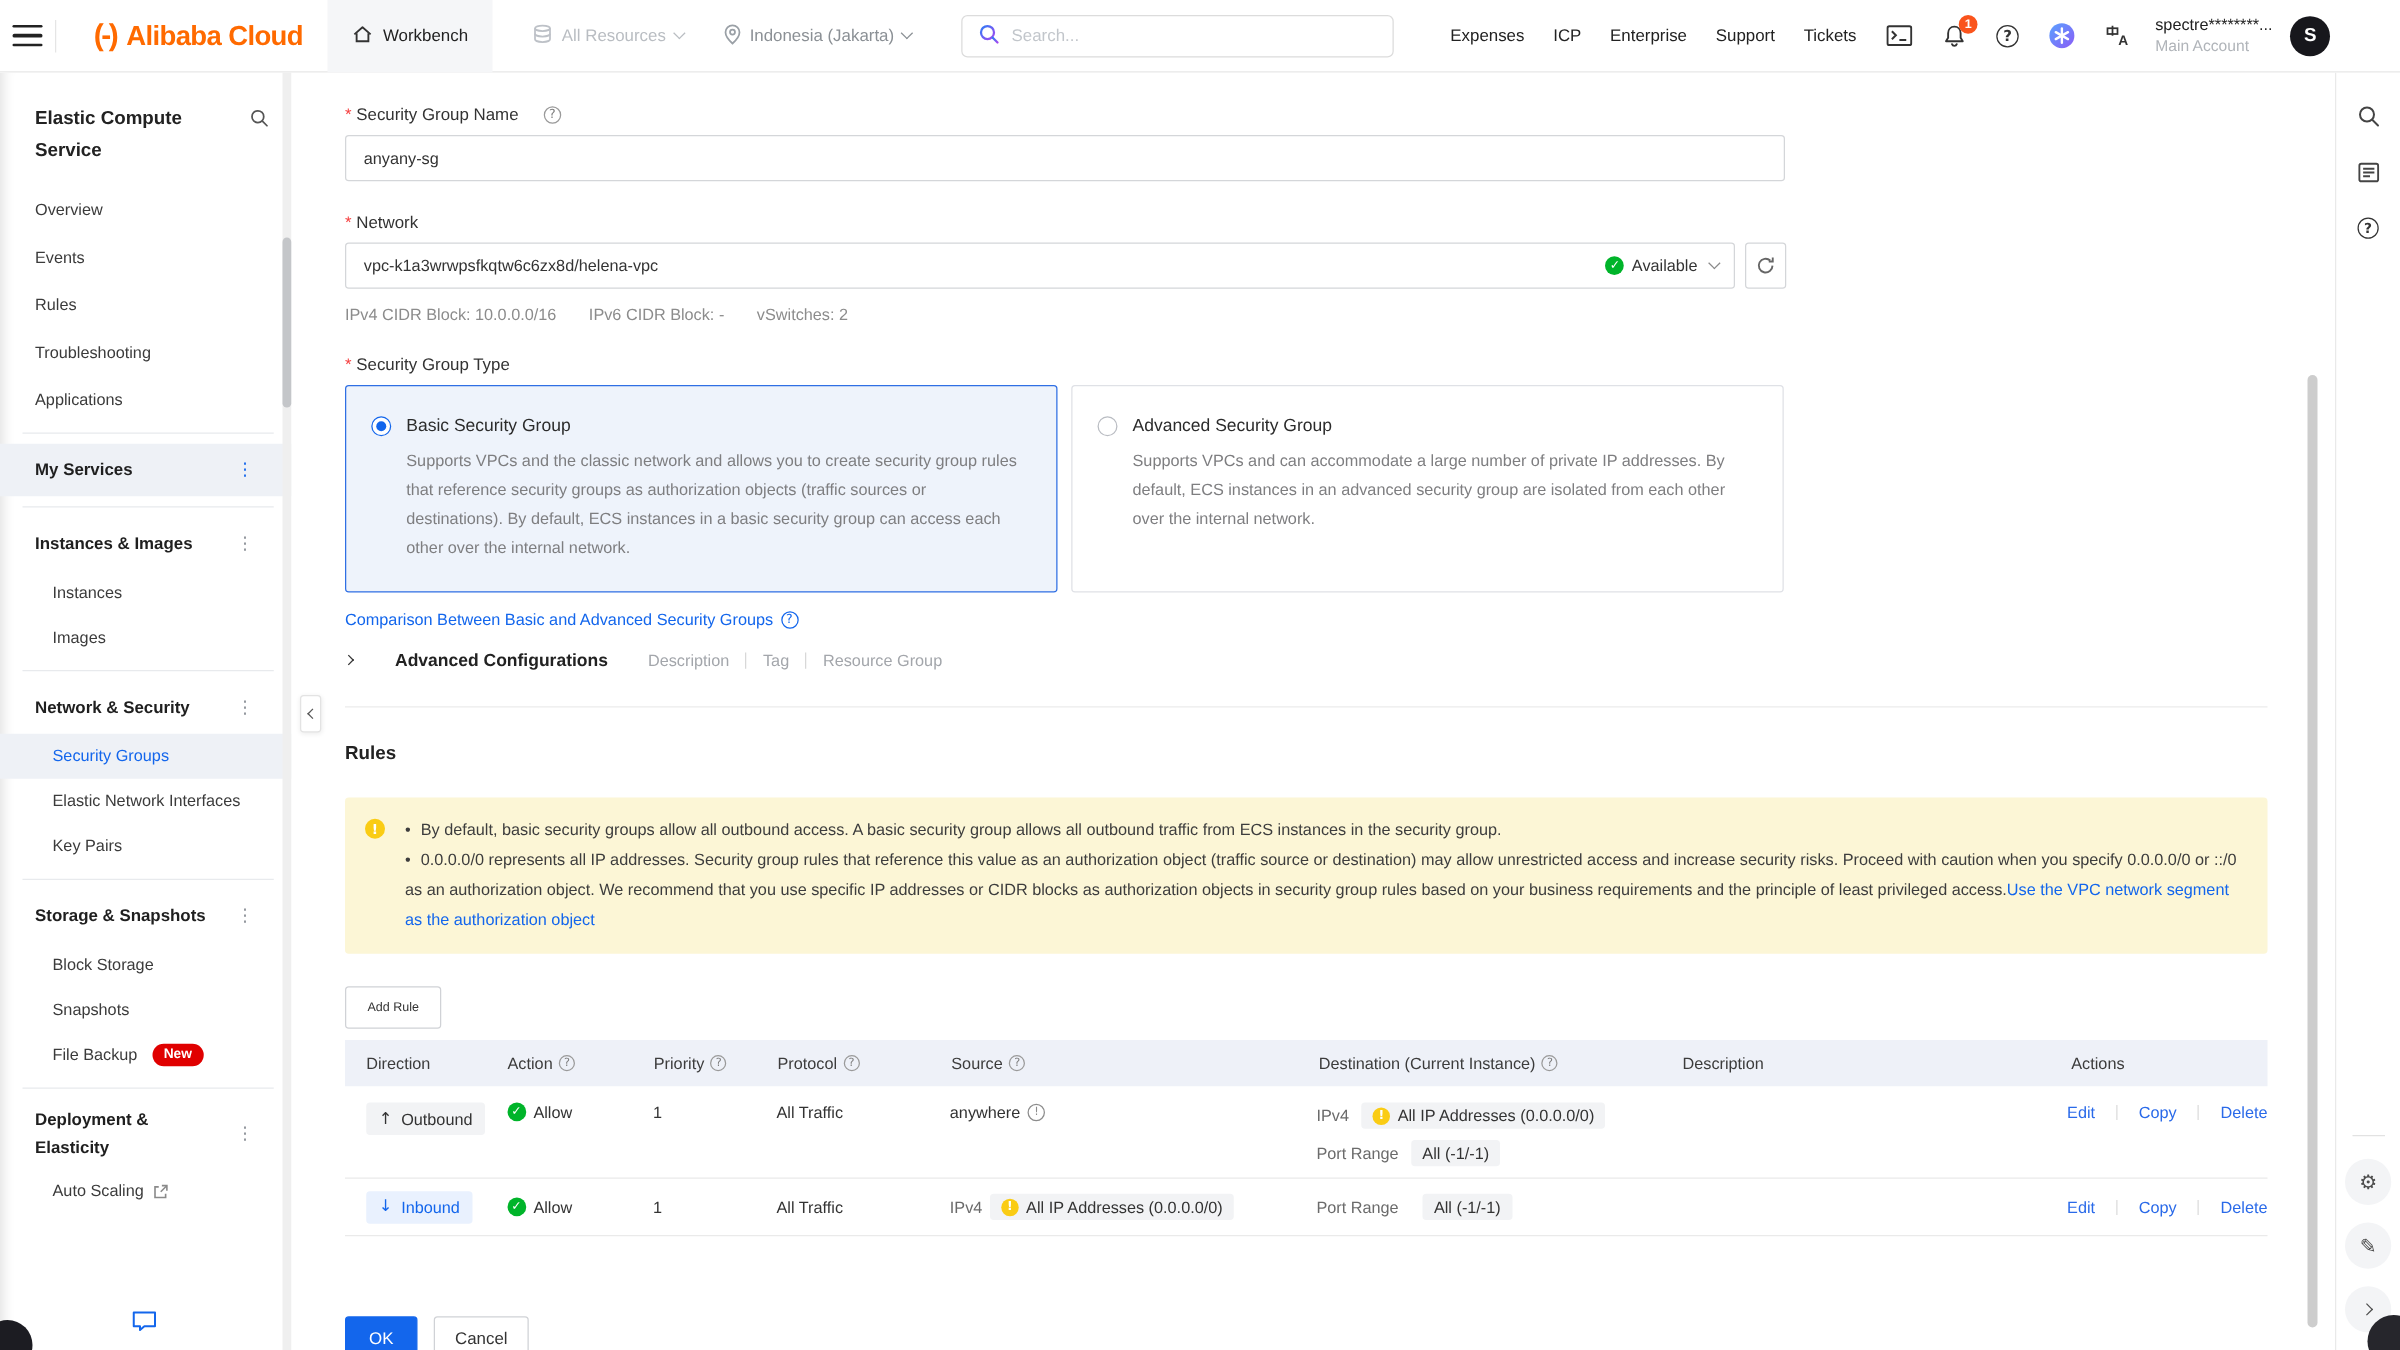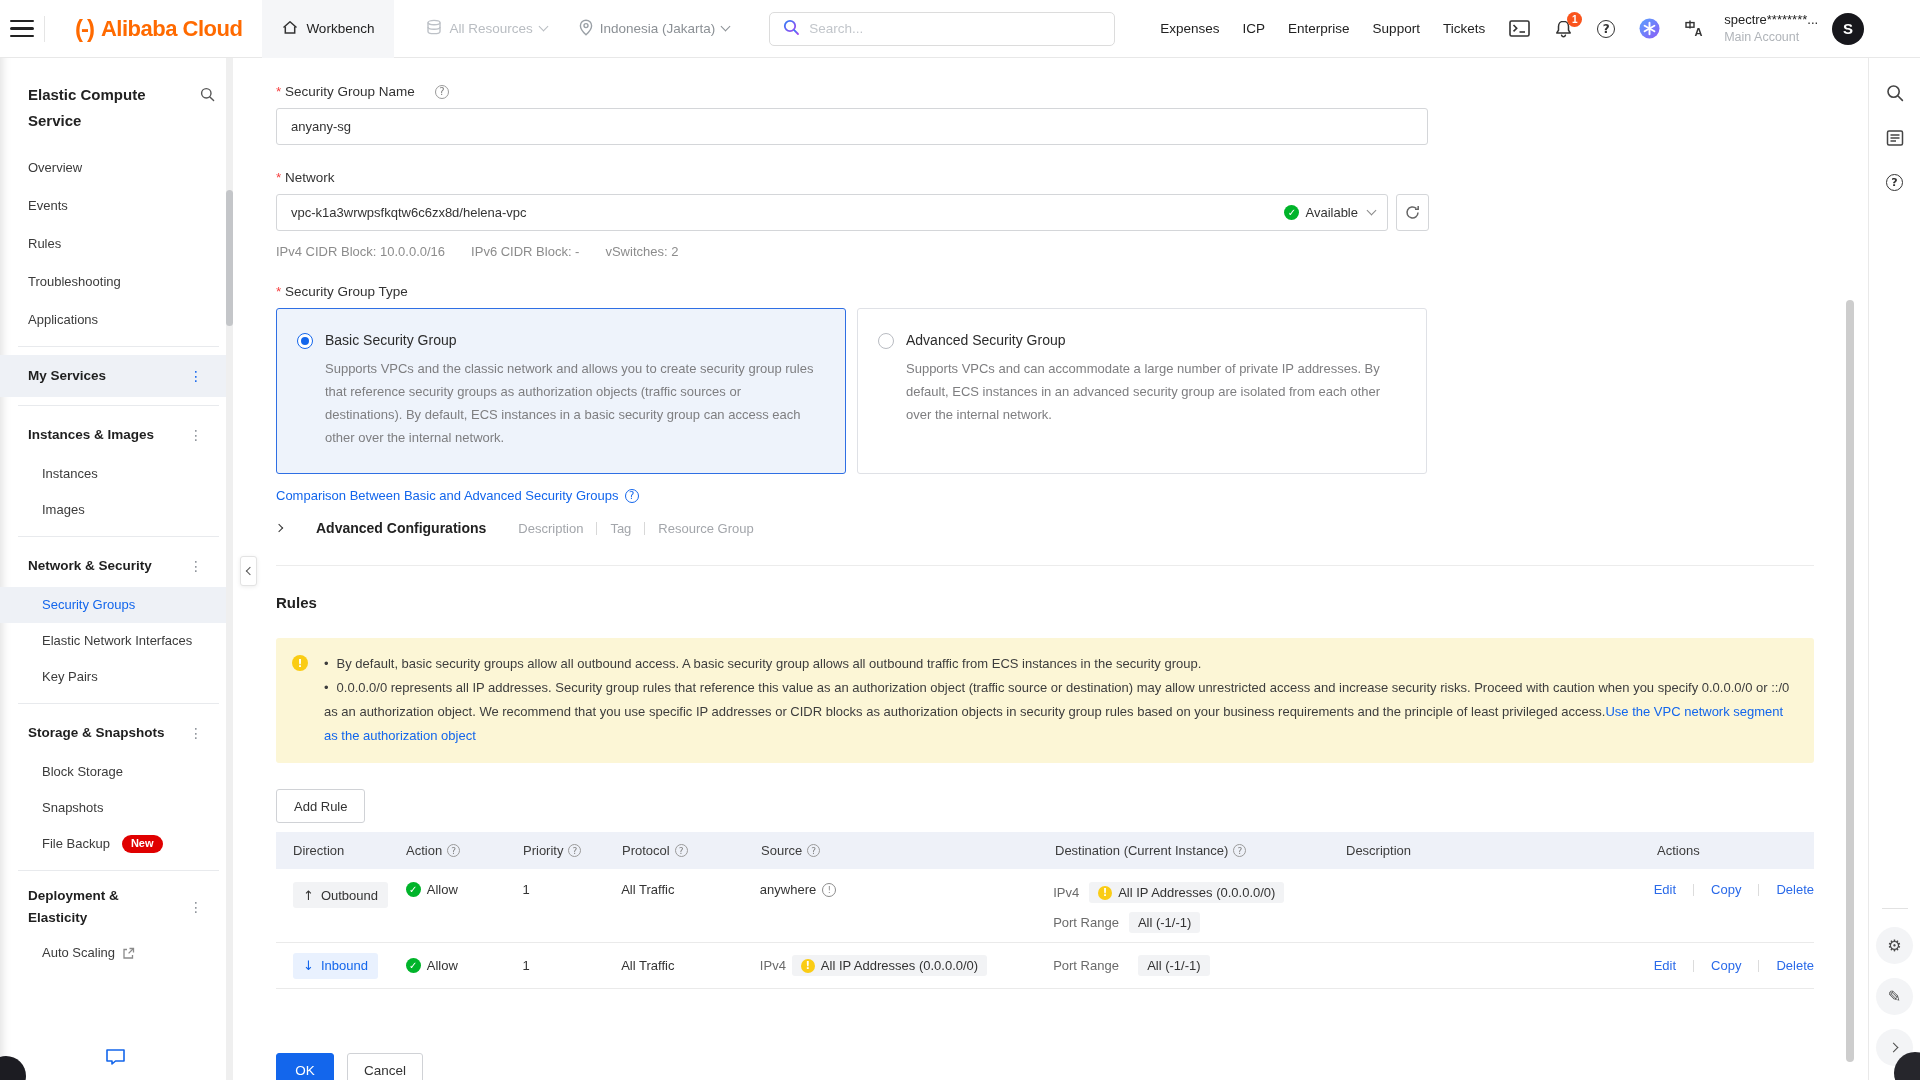--- a/index.html
+++ b/index.html
@@ -90,21 +90,21 @@
   .adv-tabs{display:flex;align-items:center;color:#a3a6ab;font-size:13px}
   .adv-tabs span{cursor:pointer}
   .adv-tabs .tsep{width:1px;height:13px;background:#d8d8d8;margin:0 13px}
   .h-divider{height:1px;background:#ececec;margin-top:29px}
   .rules-h{margin-top:28px;font-size:15px;font-weight:700;color:#222}
   .notice{margin-top:27px;background:#FCF6D6;border-radius:3px;padding:14px 24px 15px 0;display:flex}
   .notice-icn{width:48px;flex:none;display:flex;justify-content:center;padding-top:3px}
   .warn-circ{width:16px;height:16px;border-radius:50%;background:#FACC14;color:#fff;font-weight:700;font-size:11px;display:inline-flex;align-items:center;justify-content:center;flex:none}
   .notice-body{flex:1;line-height:24px;color:#3d3d3d}
   .notice-body p::before{content:"•";margin-right:8px}
-  .addrule-btn{margin-top:26px;height:34px;padding:0 17px;border:1px solid #d0d2d6;border-radius:3px;background:#fff;font-size:13px;color:#333;font-family:inherit;cursor:pointer}
+  .addrule-btn{margin-top:26px;height:34px;padding:0 17px;border:1px solid #d0d2d6;border-radius:3px;background:#fff;font-size:10px;color:#333;font-family:inherit;cursor:pointer}
 
   
   .rtable{margin-top:9px}
   .thead{display:flex;align-items:center;background:#eef1f8;height:37px;color:#3c3c3c}
   .th{display:flex;align-items:center;gap:5px}
   .th .qicon{width:13px;height:13px;font-size:9px}
   .c-dir{width:130px;padding-left:17px}
   .c-act{width:117px}
   .c-pri{width:99px}
   .c-pro{width:139px}

